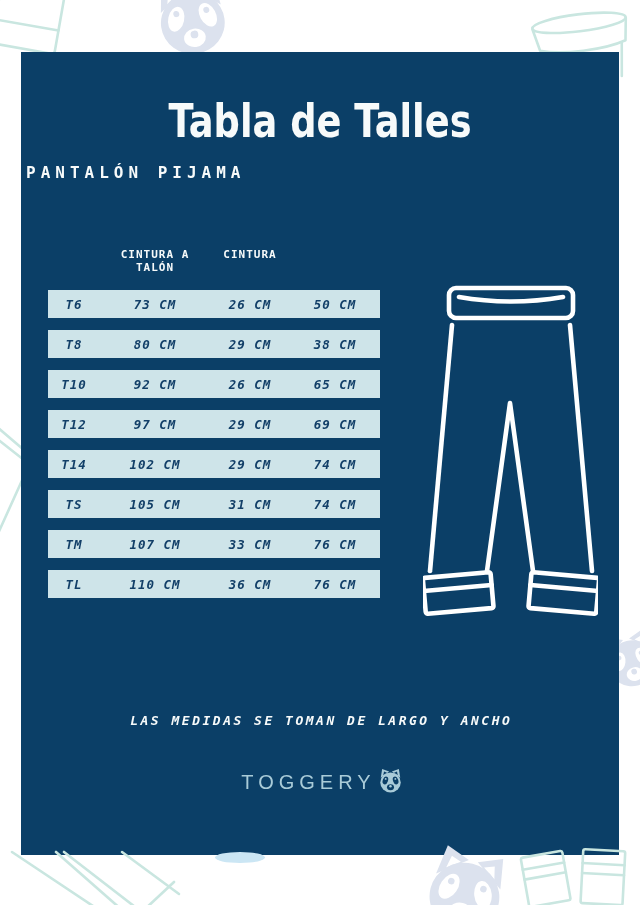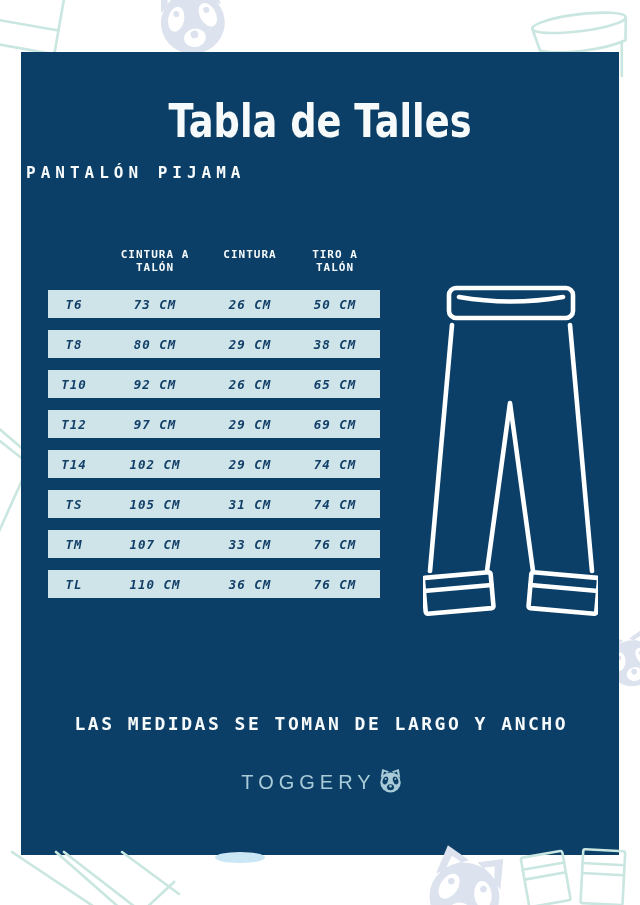--- a/index.html
+++ b/index.html
@@ -52,21 +52,21 @@
   .c1{width:110px;text-align:center;}
   .c2{width:80px;text-align:center;}
   .c3{width:90px;text-align:center;}
   
   .pants-figure{position:absolute;left:402px;top:226px;}
   .pants-figure svg{display:block;}
   .pants-stroke{stroke:#ffffff;stroke-width:4.6;fill:none;stroke-linejoin:round;stroke-linecap:round;}
   
   .footer-note{
     position:absolute;top:661px;left:0;width:100%;text-align:center;
-    color:var(--light);font-weight:bold;font-size:18px;letter-spacing:2.5px;text-indent:2.5px;
+    color:var(--light);font-weight:bold;font-size:13px;letter-spacing:2.5px;text-indent:2.5px;font-style:italic;
   }
   .logo-row{
     position:absolute;top:716px;left:0;width:100%;
     display:flex;justify-content:center;align-items:center;gap:1px;
   }
   .logo-text{
     font-family:"Liberation Sans", sans-serif;color:var(--logo-blue);
     font-size:20px;letter-spacing:5px;text-indent:5px;font-weight:normal;
   }
   .logo-mark{color:var(--logo-blue);--rc-detail:var(--navy);}
@@ -140,21 +140,20 @@
   <div class="panel">
 
     <div class="title">Tabla de Talles</div>
     <div class="subtitle">PANTALÓN PIJAMA</div>
 
     <div class="size-table">
       <div class="thead">
         <div class="c-size"></div>
         <div class="c1">CINTURA A TALÓN</div>
         <div class="c2">CINTURA</div>
-        <div class="c3">TIRO A TALÓN</div>
       </div>
 
       <div class="trow">
         <div class="c-size">T6</div>
         <div class="c1">73 CM</div>
         <div class="c2">26 CM</div>
         <div class="c3">50 CM</div>
       </div>
       <div class="trow">
         <div class="c-size">T8</div>

